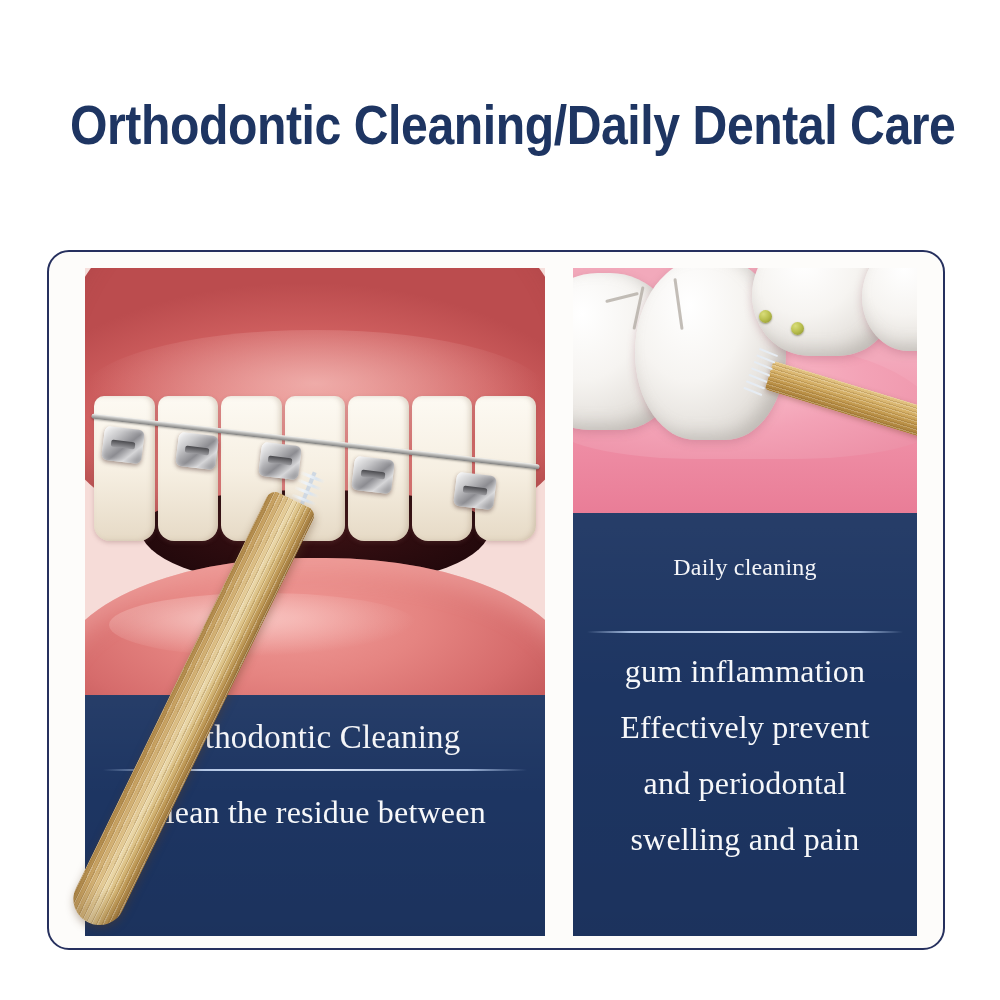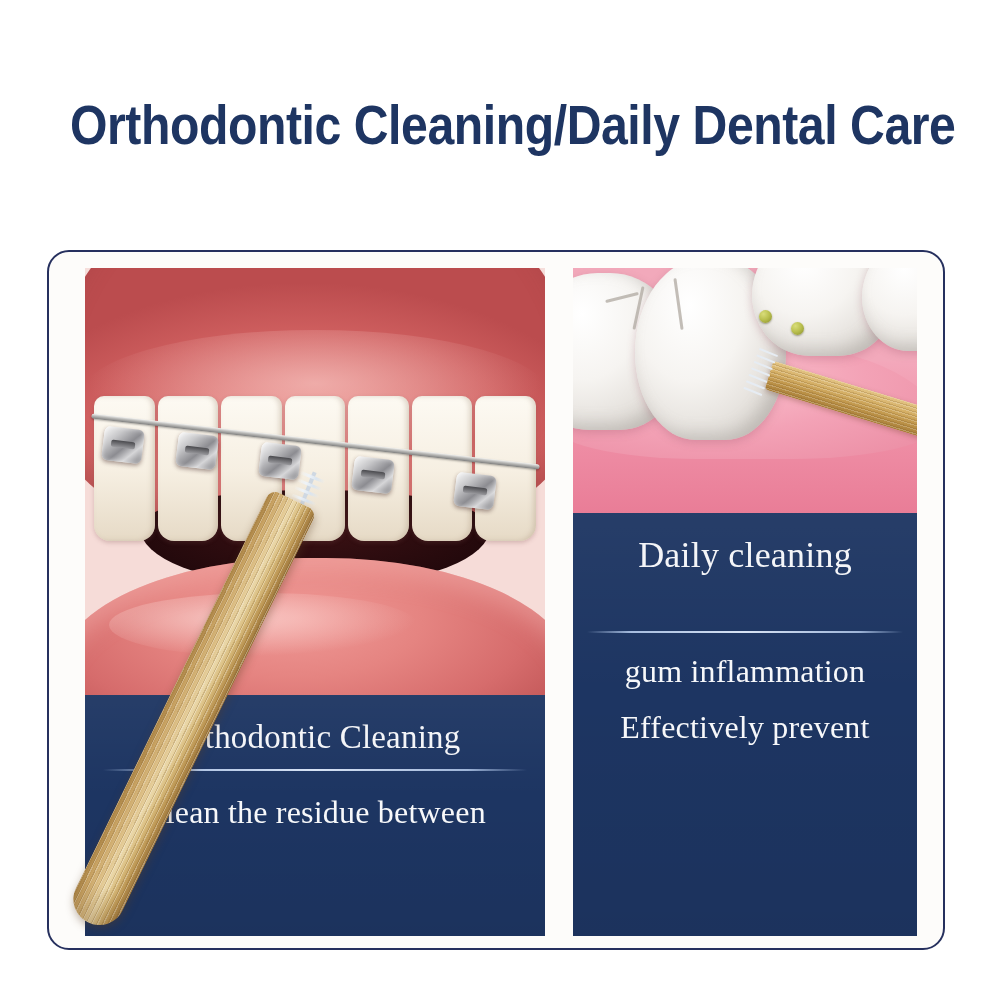--- a/index.html
+++ b/index.html
@@ -108,21 +108,21 @@
     width: 100%;
     text-align: center;
     color: #f7f8fa;
     font-size: 32px;
     line-height: 54px;
     letter-spacing: 0.2px;
     z-index: 3;
   }
   .panel-text-left .cap-head { top: 22px; }
   .panel-text-left .cap-body { top: 90px; }
-  .panel-text-right .cap-head { top: 16px; font-size: 36px; line-height: 52px; }
+  .panel-text-right .cap-head { top: 28px; font-size: 24px; line-height: 52px; }
   .panel-text-right .cap-body { top: 130px; line-height: 56px; }
 
   .divider {
     position: absolute;
     left: 4%;
     width: 92%;
     height: 2px;
     z-index: 3;
     background: linear-gradient(90deg,
       rgba(180,205,240,0) 0%,
@@ -410,20 +410,22 @@
         </div>
 
         <div class="panel-text panel-text-right">
           <div class="cap-head">
             <div>Daily cleaning</div>
           </div>
           <div class="divider"></div>
           <div class="cap-body">
             <div>gum inflammation</div>
             <div>Effectively prevent</div>
+            <div>and periodontal</div>
+            <div>swelling and pain</div>
           </div>
         </div>
       </div>
 
     </div>
   </div>
 
   <div class="stick-left"></div>
 
 </div>

